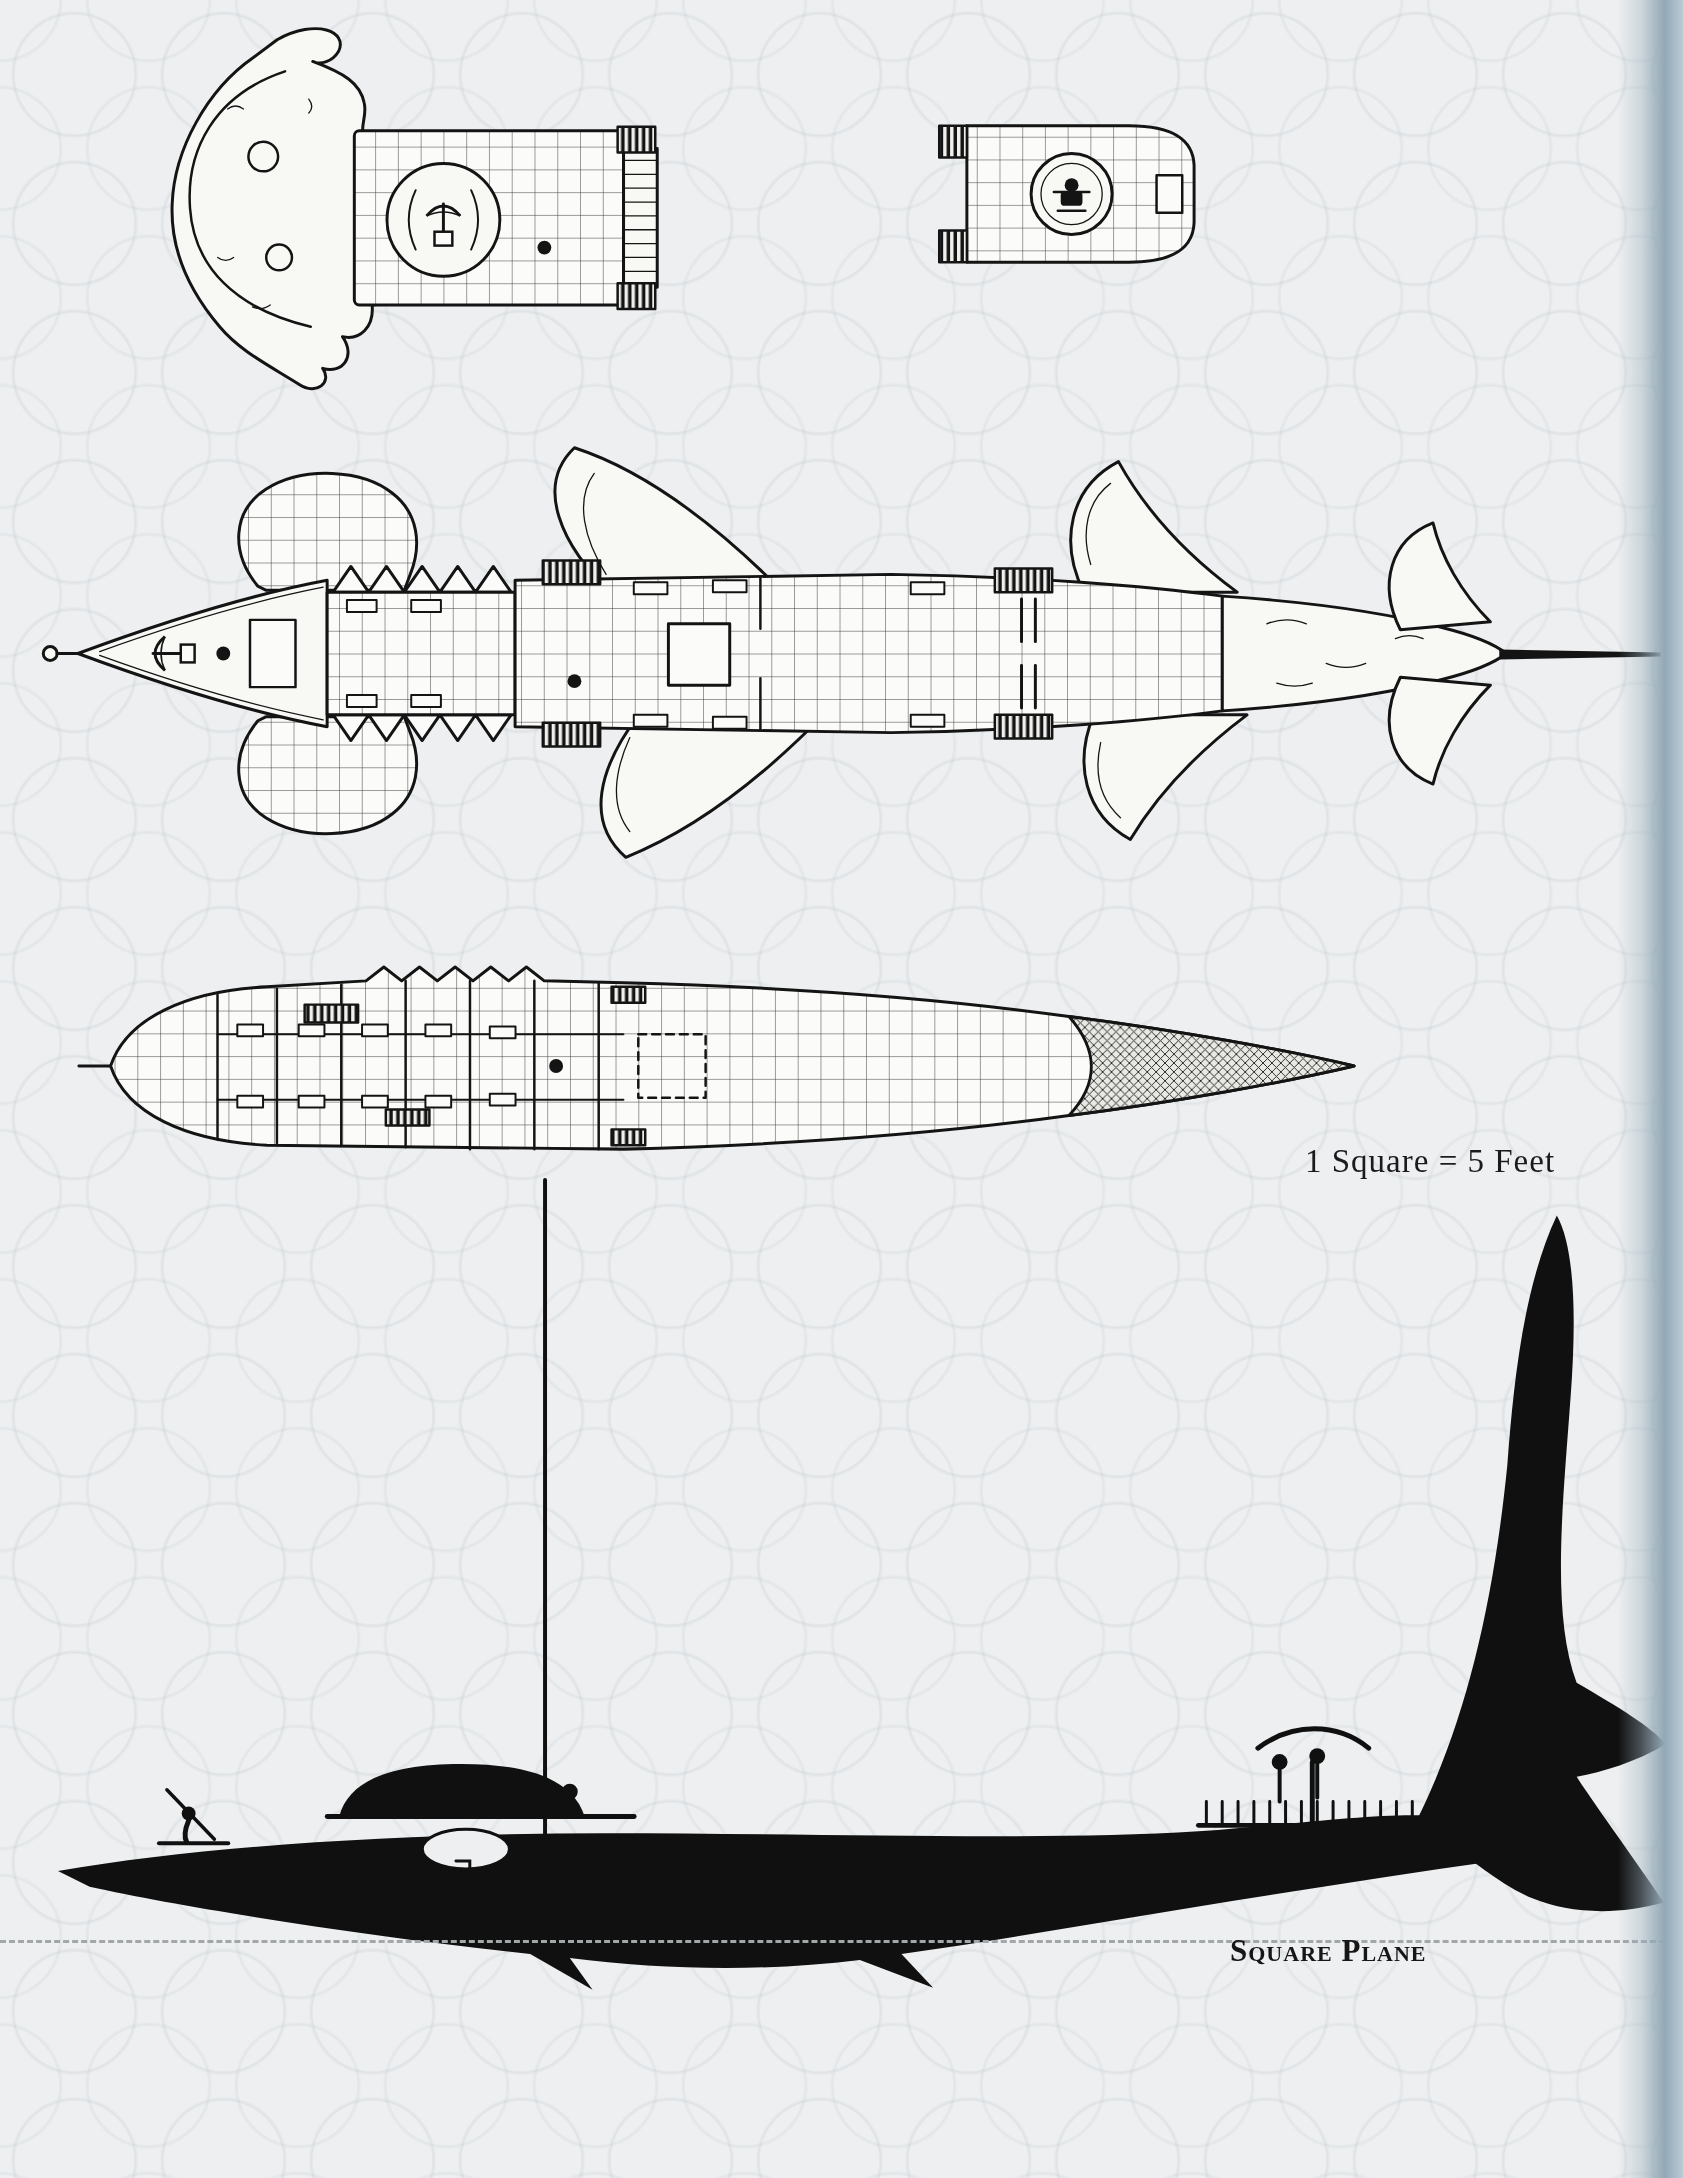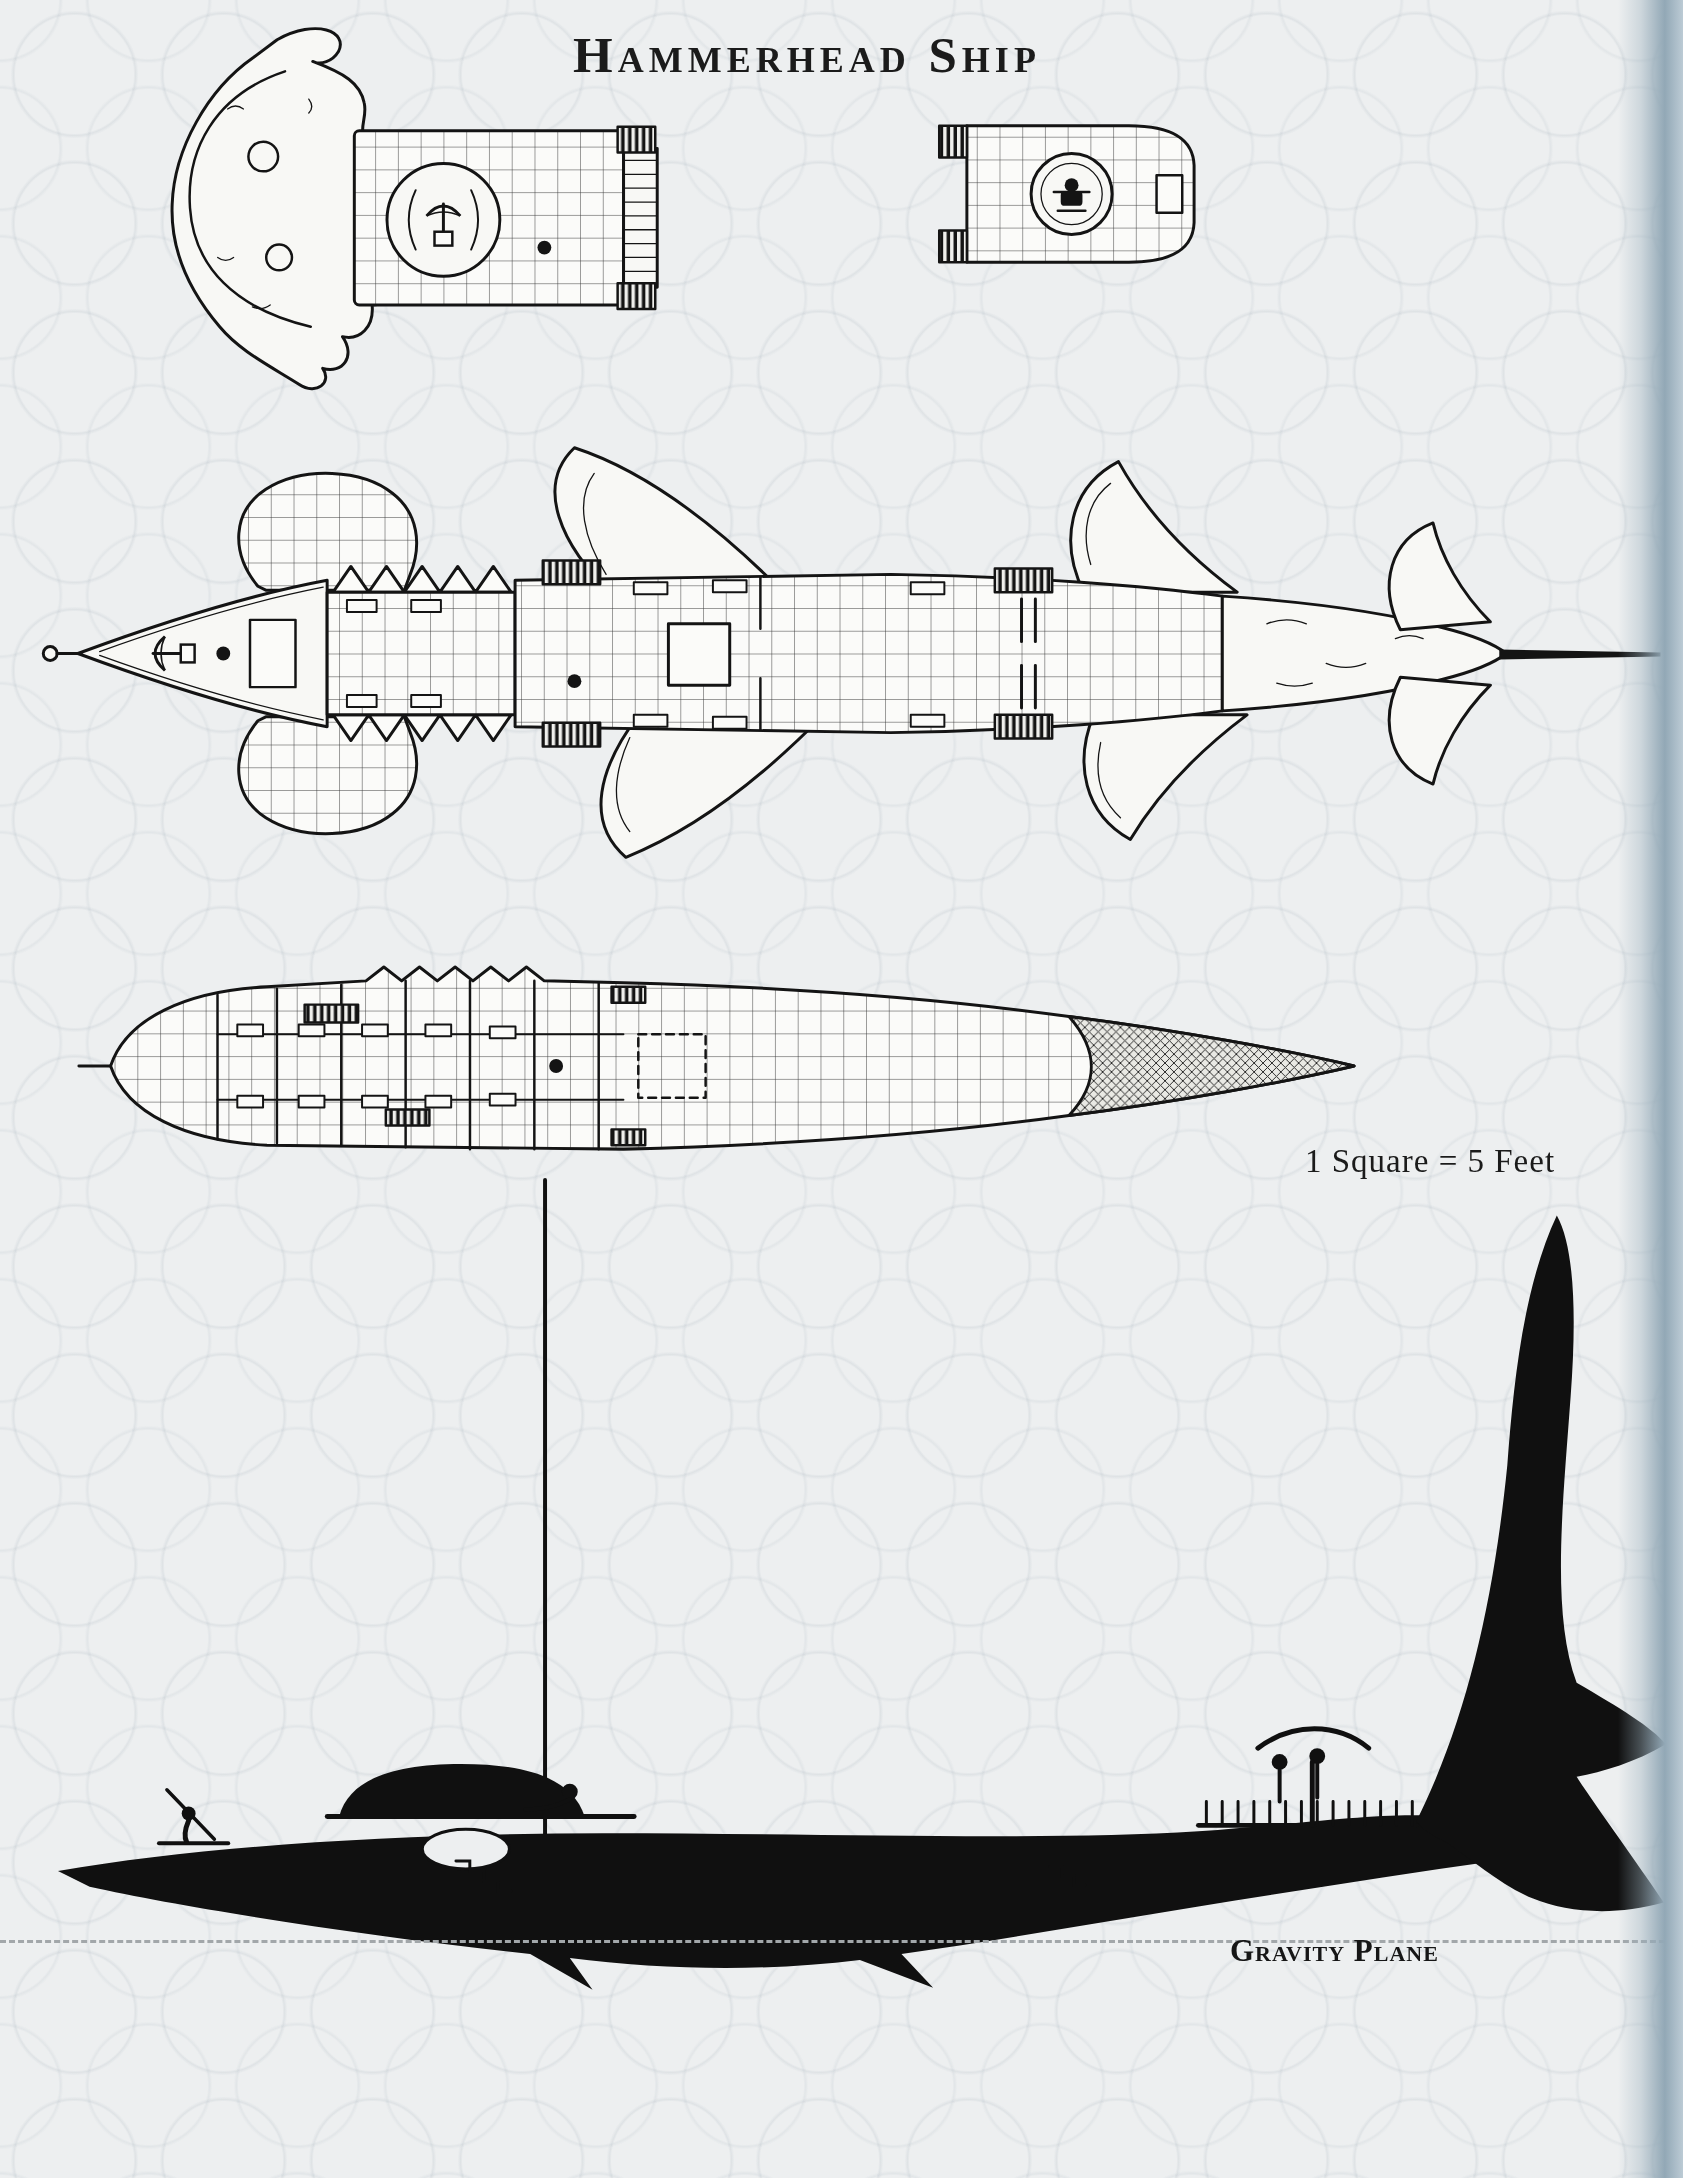--- a/index.html
+++ b/index.html
@@ -71,21 +71,20 @@
       </pattern>
       <g id="ballista-glyph">
         <path d="M 0 24 V -16" stroke="#141414" stroke-width="3" fill="none" stroke-linecap="round"></path>
         <path d="M -17 -4 Q 0 -24 17 -4" stroke="#141414" stroke-width="3" fill="none"></path>
         <path d="M -17 -4 Q 0 -12 17 -4" stroke="#141414" stroke-width="1.5" fill="none"></path>
         <rect x="-9" y="12" width="18" height="14" fill="#fbfbf9" stroke="#141414" stroke-width="2.5"></rect>
       </g>
     </defs>
   </svg>
 
-  <div class="title">Hammerhead Ship</div>
 
   <svg style="left:79px;top:10px" width="614" height="391" viewBox="0 0 620 395">
     <path class="ink fill-paper" d="M 200 30 C 240 8 272 22 262 42 C 256 52 244 56 236 52 C 268 64 284 74 288 94 C 291 107 284 116 287 128 C 315 124 330 140 330 158 L 330 262 C 332 286 318 298 296 298 C 298 320 284 334 266 330 C 280 350 266 368 246 362 C 256 376 240 390 222 378 C 190 358 162 344 142 320 C 108 280 92 240 94 196 C 96 140 130 80 176 48 C 184 42 192 36 200 30 Z"></path>
     <path class="ink ink25" d="M 208 62 C 136 86 108 142 112 200 C 116 260 158 302 234 320"></path>
     <circle class="ink ink25 fill-paper" cx="186" cy="148" r="15"></circle>
     <circle class="ink ink25 fill-paper" cx="202" cy="250" r="13"></circle>
     <path class="ink thin" d="M 150 100 q 8 -6 16 0 M 140 250 q 8 6 16 0 M 232 90 q 6 8 0 14 M 175 300 q 10 4 18 -2"></path>
     <rect class="ink grid-fill" x="278" y="122" width="272" height="176" rx="5"></rect>
     <circle class="ink fill-paper" cx="368" cy="212" r="57"></circle>
     <path class="ink ink2" d="M 340 182 q -14 30 0 60 M 396 182 q 14 30 0 60"></path>
@@ -208,17 +207,17 @@
     <circle class="sil" cx="1262" cy="600" r="8"></circle>
     <circle class="sil" cx="1300" cy="594" r="8"></circle>
     <path class="sil-line heavy" d="M 1240 586 C 1275 560 1320 560 1352 586"></path>
     <path class="sil-line heavy" d="M 1295 600 V 664"></path>
     <path class="sil-line" stroke-width="4" d="M 1262 608 V 640 M 1300 602 V 636"></path>
     <path class="sil-line" stroke-width="3" d="M 430 700 l 14 0 l 0 10 l 14 0 l 0 10 l 14 0 l 0 10 l 14 0"></path>
     <path class="sil-line" stroke-width="3" d="M 1030 706 l 12 0 l 0 9 l 12 0 l 0 9 l 12 0"></path>
   </svg>
 
   <div class="gravity-line"></div>
-  <div class="gravity-label">Gravity Plane</div>
+  <div class="gravity-label">Square Plane</div>
 
   <div class="edge-band"></div>
 </div>
 
 
 </body></html>

